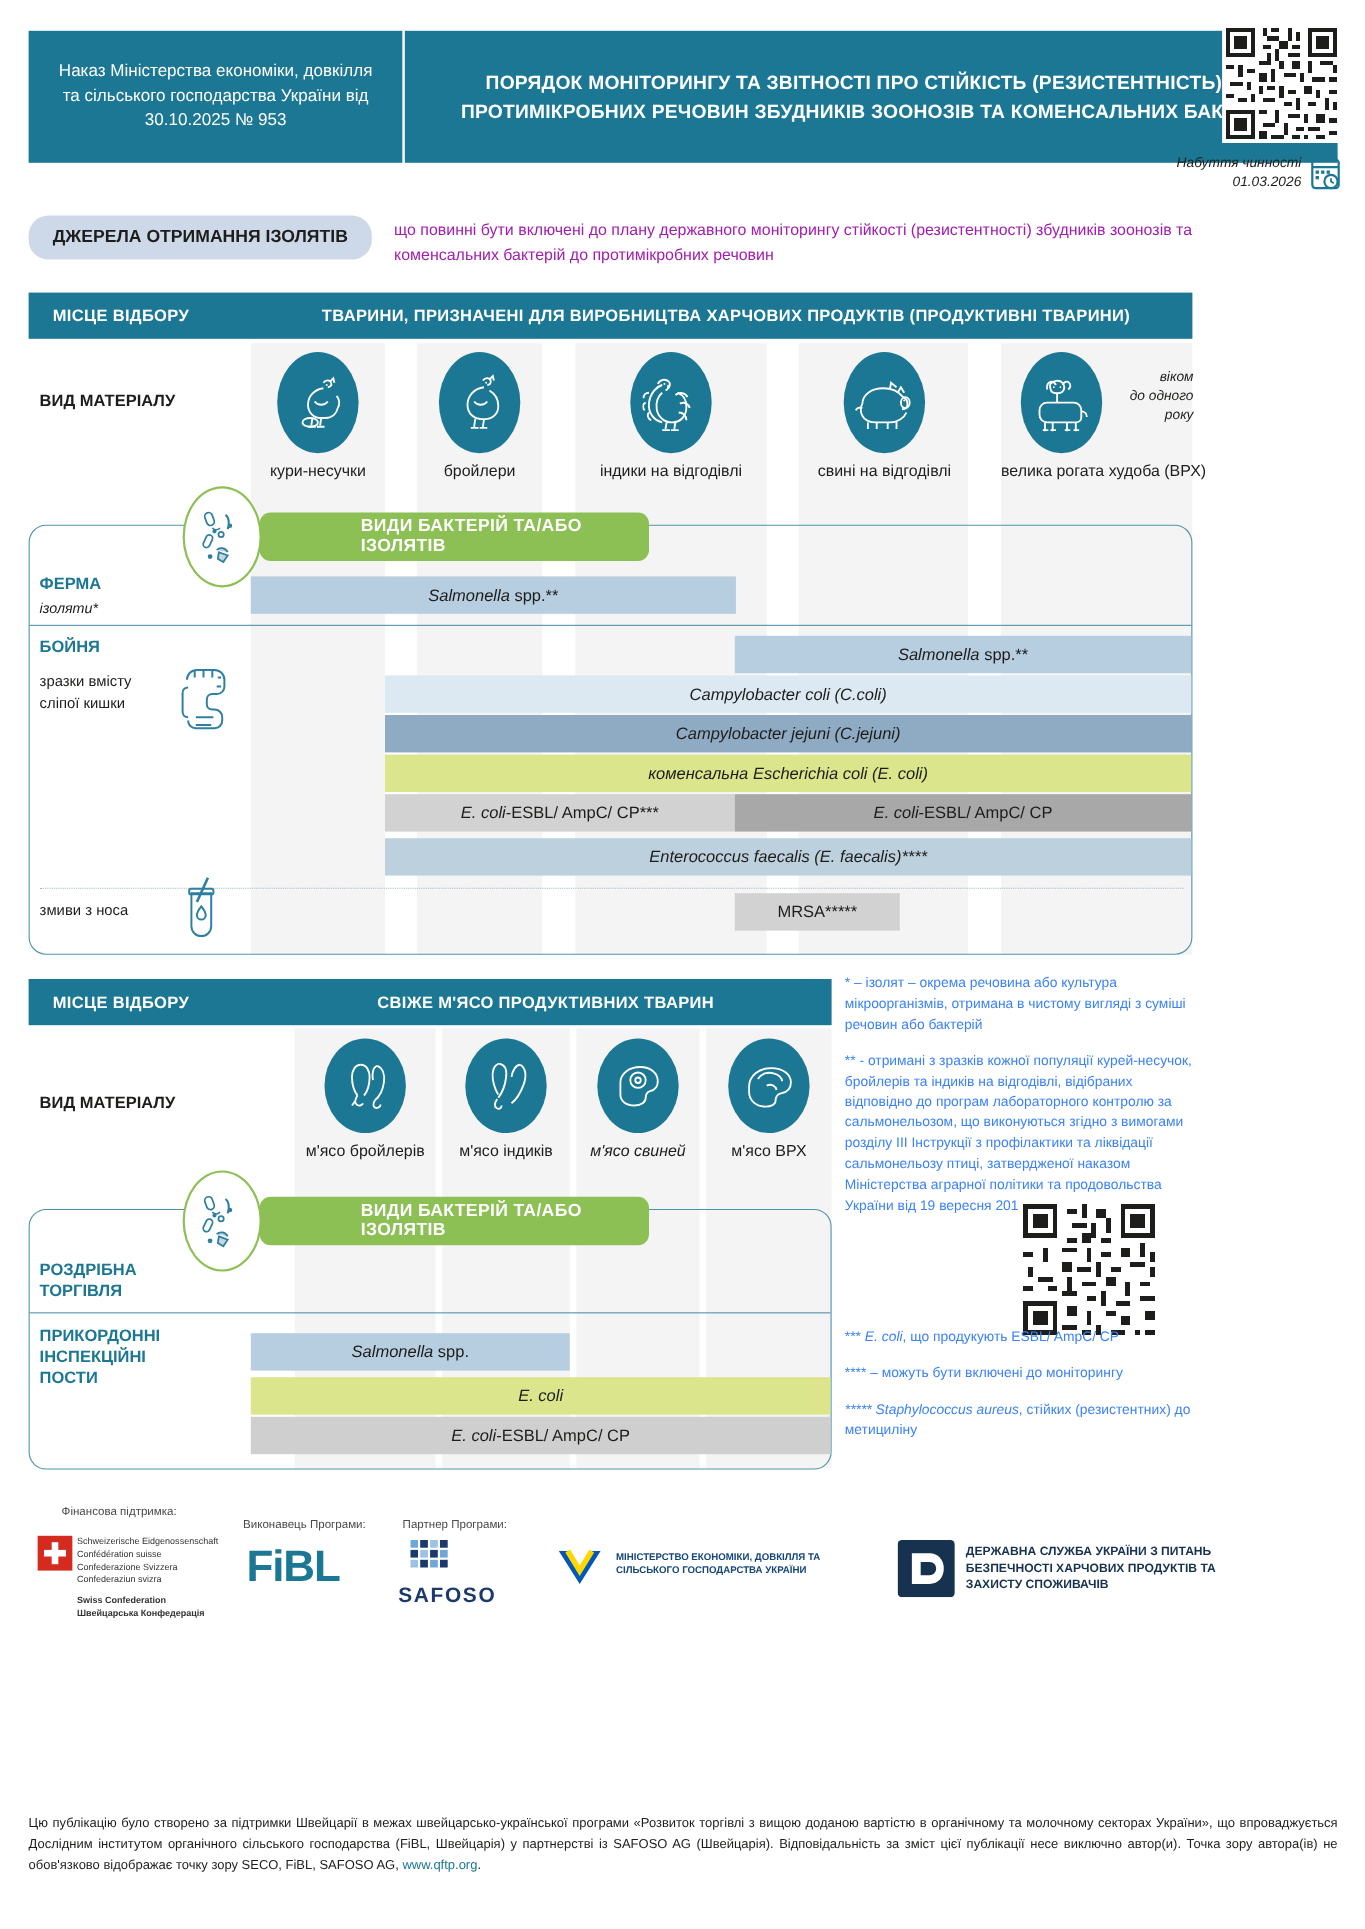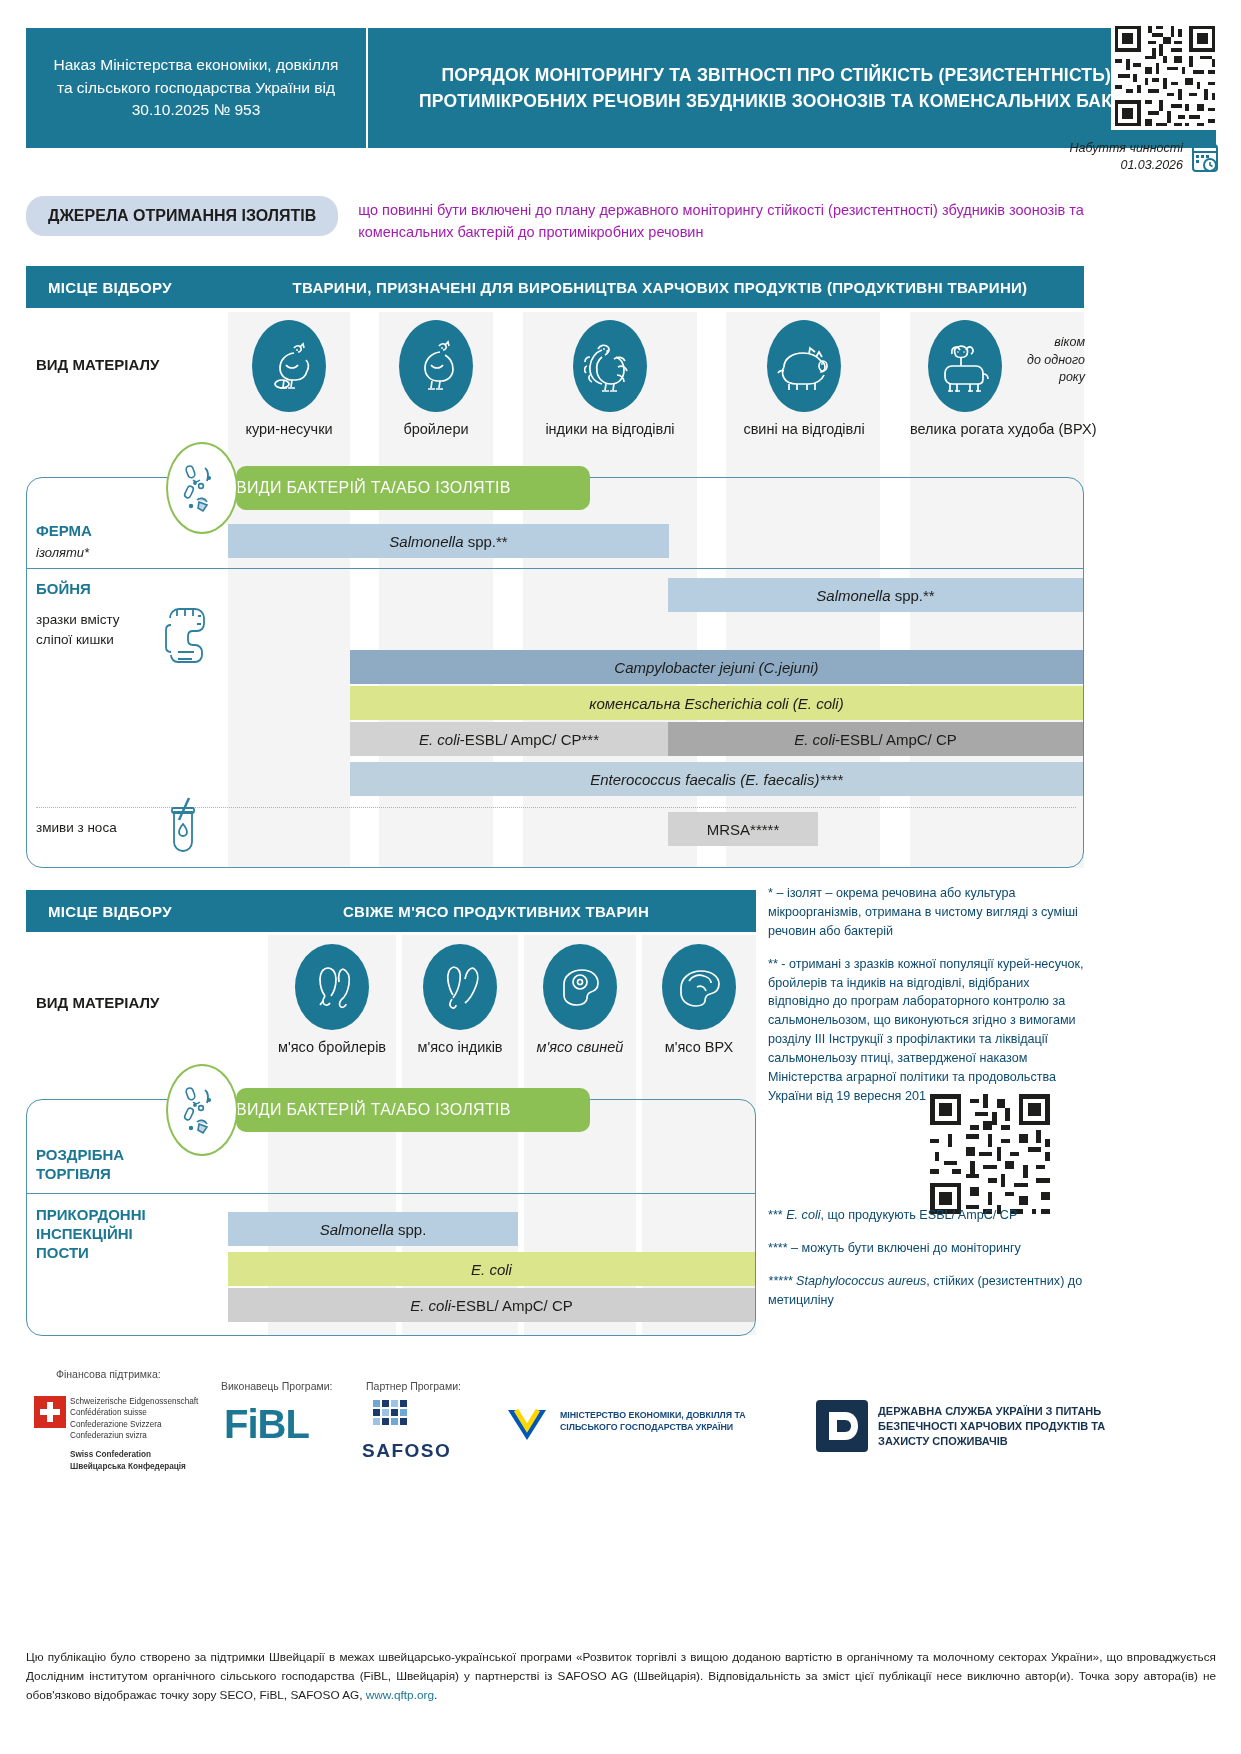--- a/index.html
+++ b/index.html
@@ -64,43 +64,43 @@
     margin: 0 auto;
   }
   .animal-cap { font-size: 14.5px; margin-top: 9px; color: #1d1d1b; white-space: nowrap; }
   .age-note { position: absolute; font-style: italic; font-size: 12.5px; line-height: 1.4; text-align: right; color: #1d1d1b; }
 
   
   .panel {
     position: absolute; border: 1.6px solid #4f93ab; border-radius: 16px; background: transparent;
   }
   .greenpill {
-    position: absolute; background: #8cbf54; color: #fff; font-weight: normal; font-size: 16px;
-    border-radius: 10px; display: flex; align-items: center; letter-spacing: .3px;
+    position: absolute; background: #8cbf54; color: #fff; font-weight: bold; font-size: 16px;
+    border-radius: 10px; display: flex; align-items: center; padding-left: 92px; letter-spacing: .3px;
   }
   .microbe-badge {
     position: absolute; width: 72px; height: 92px; border-radius: 50%;
     background: #fff; border: 2.2px solid #8cbf54;
     display: flex; align-items: center; justify-content: center;
   }
   .rowlabel { position: absolute; }
   .rowlabel .t1 { font-weight: bold; font-size: 15px; color: #1b7793; line-height: 1.25; }
   .rowlabel .t2 { font-style: italic; font-size: 13px; color: #1d1d1b; margin-top: 4px;}
   .rowlabel .t3 { font-size: 13.5px; color: #1d1d1b; line-height: 1.45; }
 
   .bacbar {
     position: absolute; height: 34px; display: flex; align-items: center; justify-content: center;
     font-size: 15px; color: #1d1d1b; text-align: center; white-space: nowrap;
   }
   .bacbar i { font-style: italic; }
   .divline { position: absolute; height: 1.4px; background: #4f93ab; }
   .dotline { position: absolute; height: 0; border-top: 1.5px dotted #9fb6c2; }
 
   
-  .notes { position: absolute; font-size: 12.6px; line-height: 1.5; color: #0c4a6e; }
+  .notes { position: absolute; font-size: 12.6px; line-height: 1.5; color: #3b82f6; }
   .notes p { margin-bottom: 14px; }
   .notes i { font-style: italic; }
   .qr-mid { position: absolute; width: 128px; height: 128px; }
 
   
   .logos { position: absolute; left: 26px; top: 1368px; width: 1190px; height: 120px; }
   .logo-cap { position: absolute; font-size: 10.5px; color: #4a4a4a; }
   .swiss-txt { position: absolute; font-size: 8.2px; line-height: 1.38; color: #333; }
   .swiss-txt b { font-size: 8.2px; }
   .fibl { position: absolute; font-weight: bold; font-size: 40px; color: #1b7793; letter-spacing: -1px;}
@@ -377,20 +377,23 @@
   </div>
   <svg style="position:absolute; left:158px; top:604px;" width="56" height="60" viewBox="0 0 56 60" fill="none" stroke="#2e7fa0" stroke-width="1.8">
     <path d="M12 14c0-5 4-9 9-9h16c5 0 9 4 9 9v6c0 4-3 7-7 7h-4c-3 0-5 2-5 5v4c0 3 2 5 5 5h2c4 0 7 3 7 7v3c0 4-3 7-7 7H20c-4 0-7-3-7-7"></path>
     <path d="M19 5v7M27 5v7M35 5v7M43 12h-3M43 20h-4M20 48h16M20 55h14"></path>
     <path d="M13 48c-3 0-5-2-5-5V26c0-3 2-5 5-5"></path>
   </svg>
 
   <div class="bacbar" style="left:668px; top:578px; width:415px; background:#b7cde0;">
     <span><i>Salmonella</i> spp.**</span>
   </div>
+  <div class="bacbar" style="left:350px; top:614px; width:733px; background:#dce9f2;">
+    <span><i>Campylobacter coli (C.coli)</i></span>
+  </div>
   <div class="bacbar" style="left:350px; top:650px; width:733px; background:#8fabc4;">
     <span><i>Campylobacter jejuni (C.jejuni)</i></span>
   </div>
   <div class="bacbar" style="left:350px; top:686px; width:733px; background:#dbe58c;">
     <span><i>коменсальна Escherichia coli (E. coli)</i></span>
   </div>
   <div class="bacbar" style="left:350px; top:722px; width:318px; background:#d2d2d2;">
     <span><i>E. coli</i>-ESBL/ AmpC/ CP***</span>
   </div>
   <div class="bacbar" style="left:668px; top:722px; width:415px; background:#a8a8a8;">

